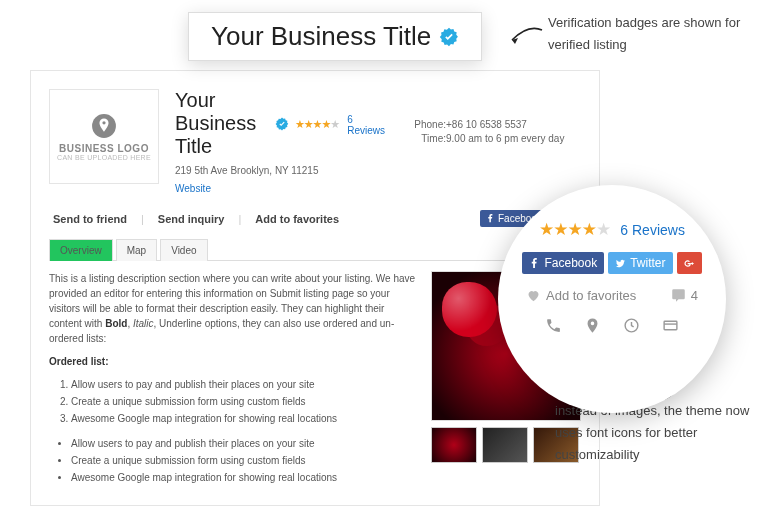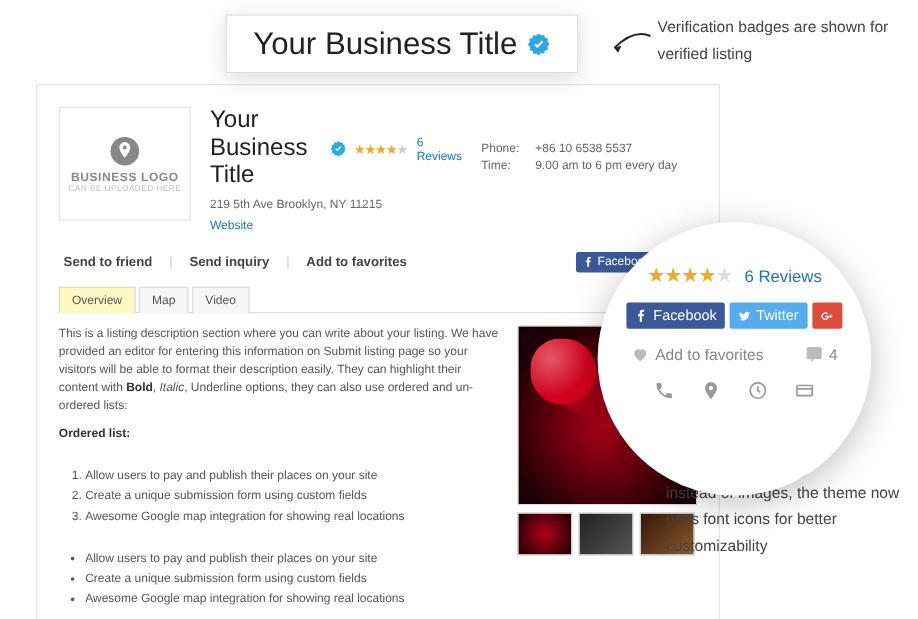--- a/index.html
+++ b/index.html
@@ -11,49 +11,49 @@
 .logo-box .logo-icon { font-size: 26px; color: #777; margin-bottom: 4px; }
 .logo-box .lt { font-size: 10px; font-weight: bold; letter-spacing: 0.5px; color: #888; }
 .logo-box .ls { font-size: 7px; color: #bbb; letter-spacing: 0.3px; }
 
 .header-mid { flex: 1; }
 .biz-title { font-size: 20px; color: #222; font-weight: 400; display: flex; align-items: center; gap: 6px; }
 .verify-badge { width: 14px; height: 14px; display: inline-flex; align-items: center; justify-content: center; }
 .addr { font-size: 10px; color: #666; margin-top: 6px; line-height: 1.3; }
 .website { color: #1a73c9; font-size: 10px; margin-top: 6px; display: inline-block; }
 
-.header-right { font-size: 10px; color: #666; padding-top: 30px; width: 180px; }
+.header-right { font-size: 10px; color: #666; padding-top: 30px; width: 180px; text-align: right; }
 .header-right .irow { display: flex; margin-bottom: 3px; }
 .header-right .irow .k { width: 45px; }
 .title-meta { display: flex; align-items: center; gap: 8px; margin-top: 2px; }
 .stars { color: #f5a623; font-size: 11px; letter-spacing: -1px; }
 .stars .grey { color: #ccc; }
 .reviews-link { color: #1a73c9; font-size: 10px; }
 
 .actions-row { display: flex; justify-content: space-between; align-items: center; margin: 12px 0 6px; padding: 4px 0; }
 .text-actions { display: flex; gap: 6px; font-size: 11px; font-weight: bold; color: #444; }
 .text-actions span { padding: 0 4px; }
 .text-actions .sep { color: #ccc; font-weight: normal; }
 .social-btns { display: flex; gap: 3px; }
 .sbtn { color: #fff; font-size: 10px; padding: 3px 6px; border-radius: 2px; display: inline-flex; align-items: center; gap: 3px; }
 .fb { background: #3b5998; }
 .tw { background: #55acee; }
 .gp { background: #dd4b39; }
 .sbtn svg { width: 9px; height: 9px; }
 
 .tabs { display: flex; gap: 3px; margin-top: 8px; }
 .tab { border: 1px solid #ddd; background: #f6f6f6; font-size: 10px; padding: 5px 10px; border-bottom: none; color: #555; }
-.tab.active { background: #fef9c3; }
+.tab.active { background: #22c55e; }
 .tabline { border-top: 1px solid #ddd; margin-top: -1px; }
 
 .body-row { display: flex; gap: 14px; margin-top: 10px; }
 .body-text { flex: 1; font-size: 10px; line-height: 1.5; color: #555; }
 .body-text p { margin-bottom: 8px; }
 .body-text b { color: #333; margin-top: 28px; }
-.body-text ol, .body-text ul { margin: 20px 0 10px 22px; }
+.body-text ol, .body-text ul { margin: 8px 0 10px 22px; }
 .body-text li { margin-bottom: 2px; }
 .body-side { width: 150px; }
 .big-img { width: 150px; height: 150px; background: radial-gradient(circle at 50% 55%, #b00018 0%, #6a000e 38%, #1a0004 80%); border: 1px solid #ddd; position: relative; overflow: hidden; }
 .big-img::after { content:""; position:absolute; left:10px; top:10px; width:55px; height:55px; background: radial-gradient(circle at 30% 30%, rgba(255,255,255,0.35), transparent 60%), #d1001c; border-radius: 45% 50% 50% 48%; box-shadow: 18px 15px 0 -6px rgba(160,0,22,0.9); }
 .thumbs { display: flex; gap: 5px; margin-top: 6px; }
 .thumb { width: 46px; height: 36px; background: #333; border: 1px solid #ccc; }
 .thumb.t1 { background: radial-gradient(circle at 50% 50%, #b00018, #1a0004); }
 .thumb.t2 { background: linear-gradient(135deg,#222,#555); }
 .thumb.t3 { background: linear-gradient(135deg,#34180a,#8a5a2a); }
 

